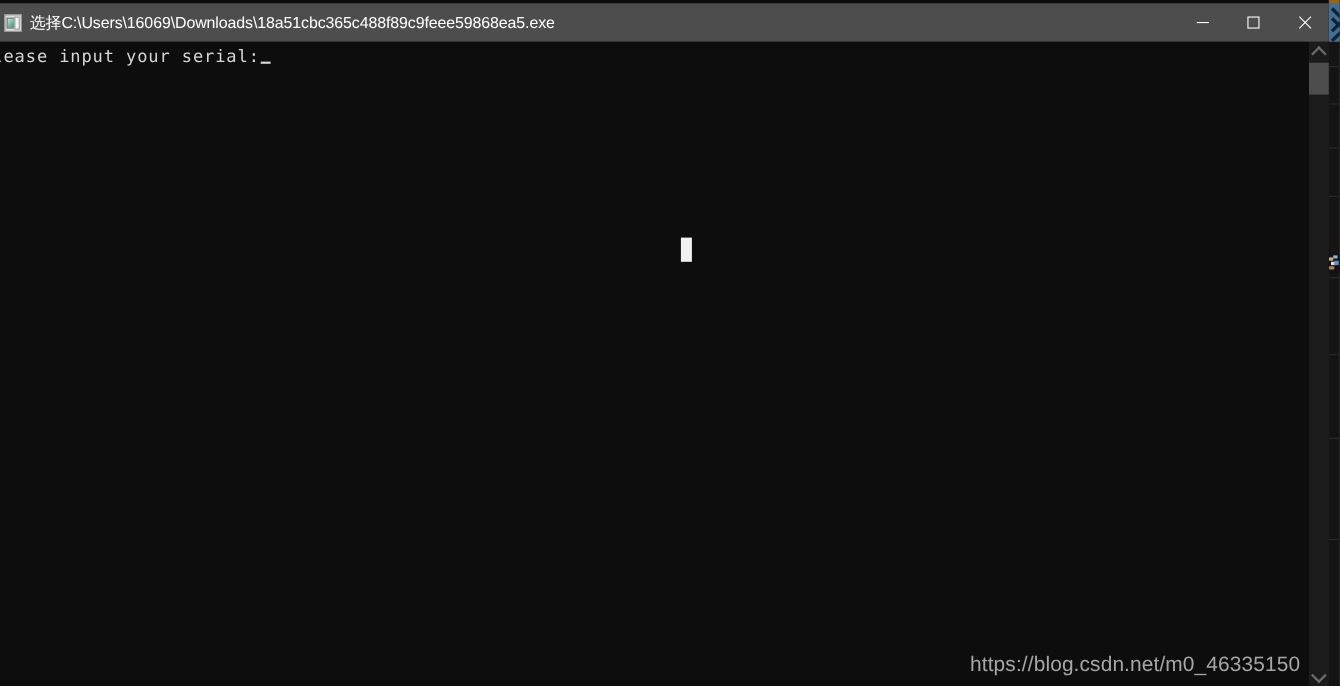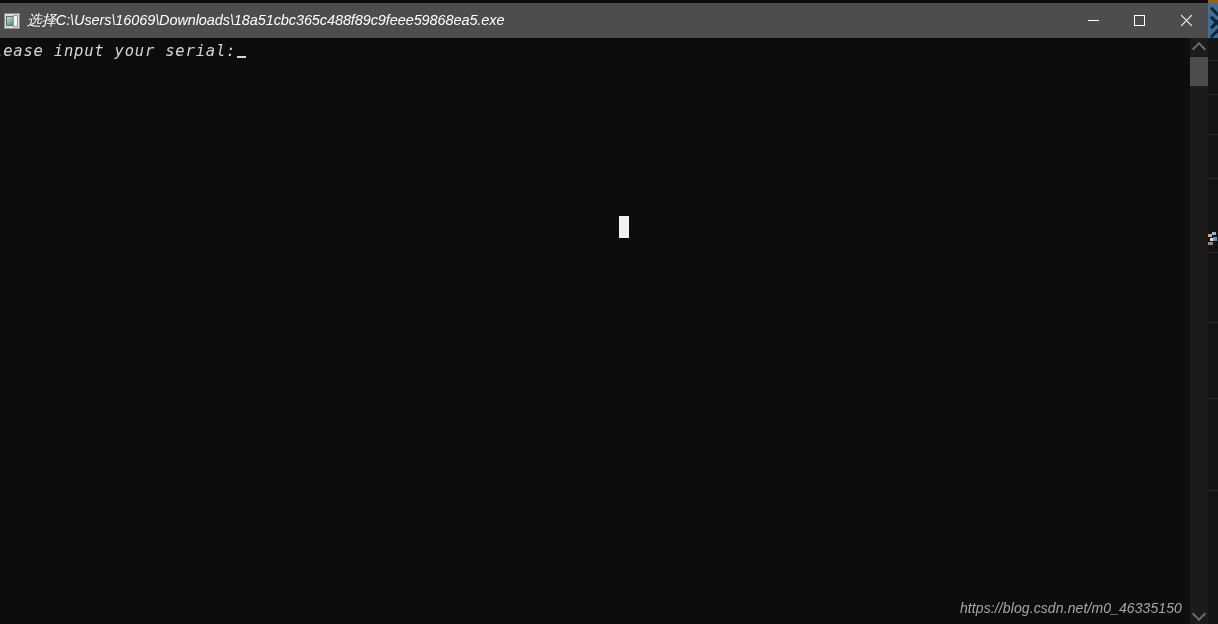--- a/index.html
+++ b/index.html
@@ -13,21 +13,20 @@
     overflow: hidden;
     font-family: "Liberation Sans", sans-serif;
     -webkit-font-smoothing: antialiased;
   }
 
   #screen {
     position: relative;
     width: 1218px;
     height: 624px;
     background: #a16207;
-    font-style: italic;
   }
 
   
   .bg-top-strip {
     position: absolute;
     left: 0;
     top: 0;
     width: 532px;
     height: 4px;
     background: linear-gradient(
@@ -250,21 +249,21 @@
     height: 22px;
     background: #f2f2f2;
   }
 
   
   .watermark {
     position: absolute;
     right: 8px;
     bottom: 8px;
     color: #a6a6a6;
-    font-size: 14px;
+    font-size: 19px;
     font-family: "Liberation Sans", sans-serif;
     white-space: nowrap;
     letter-spacing: 0.1px;
   }
 
   
   .scrollbar {
     position: absolute;
     left: 1190px;
     top: 38px;

